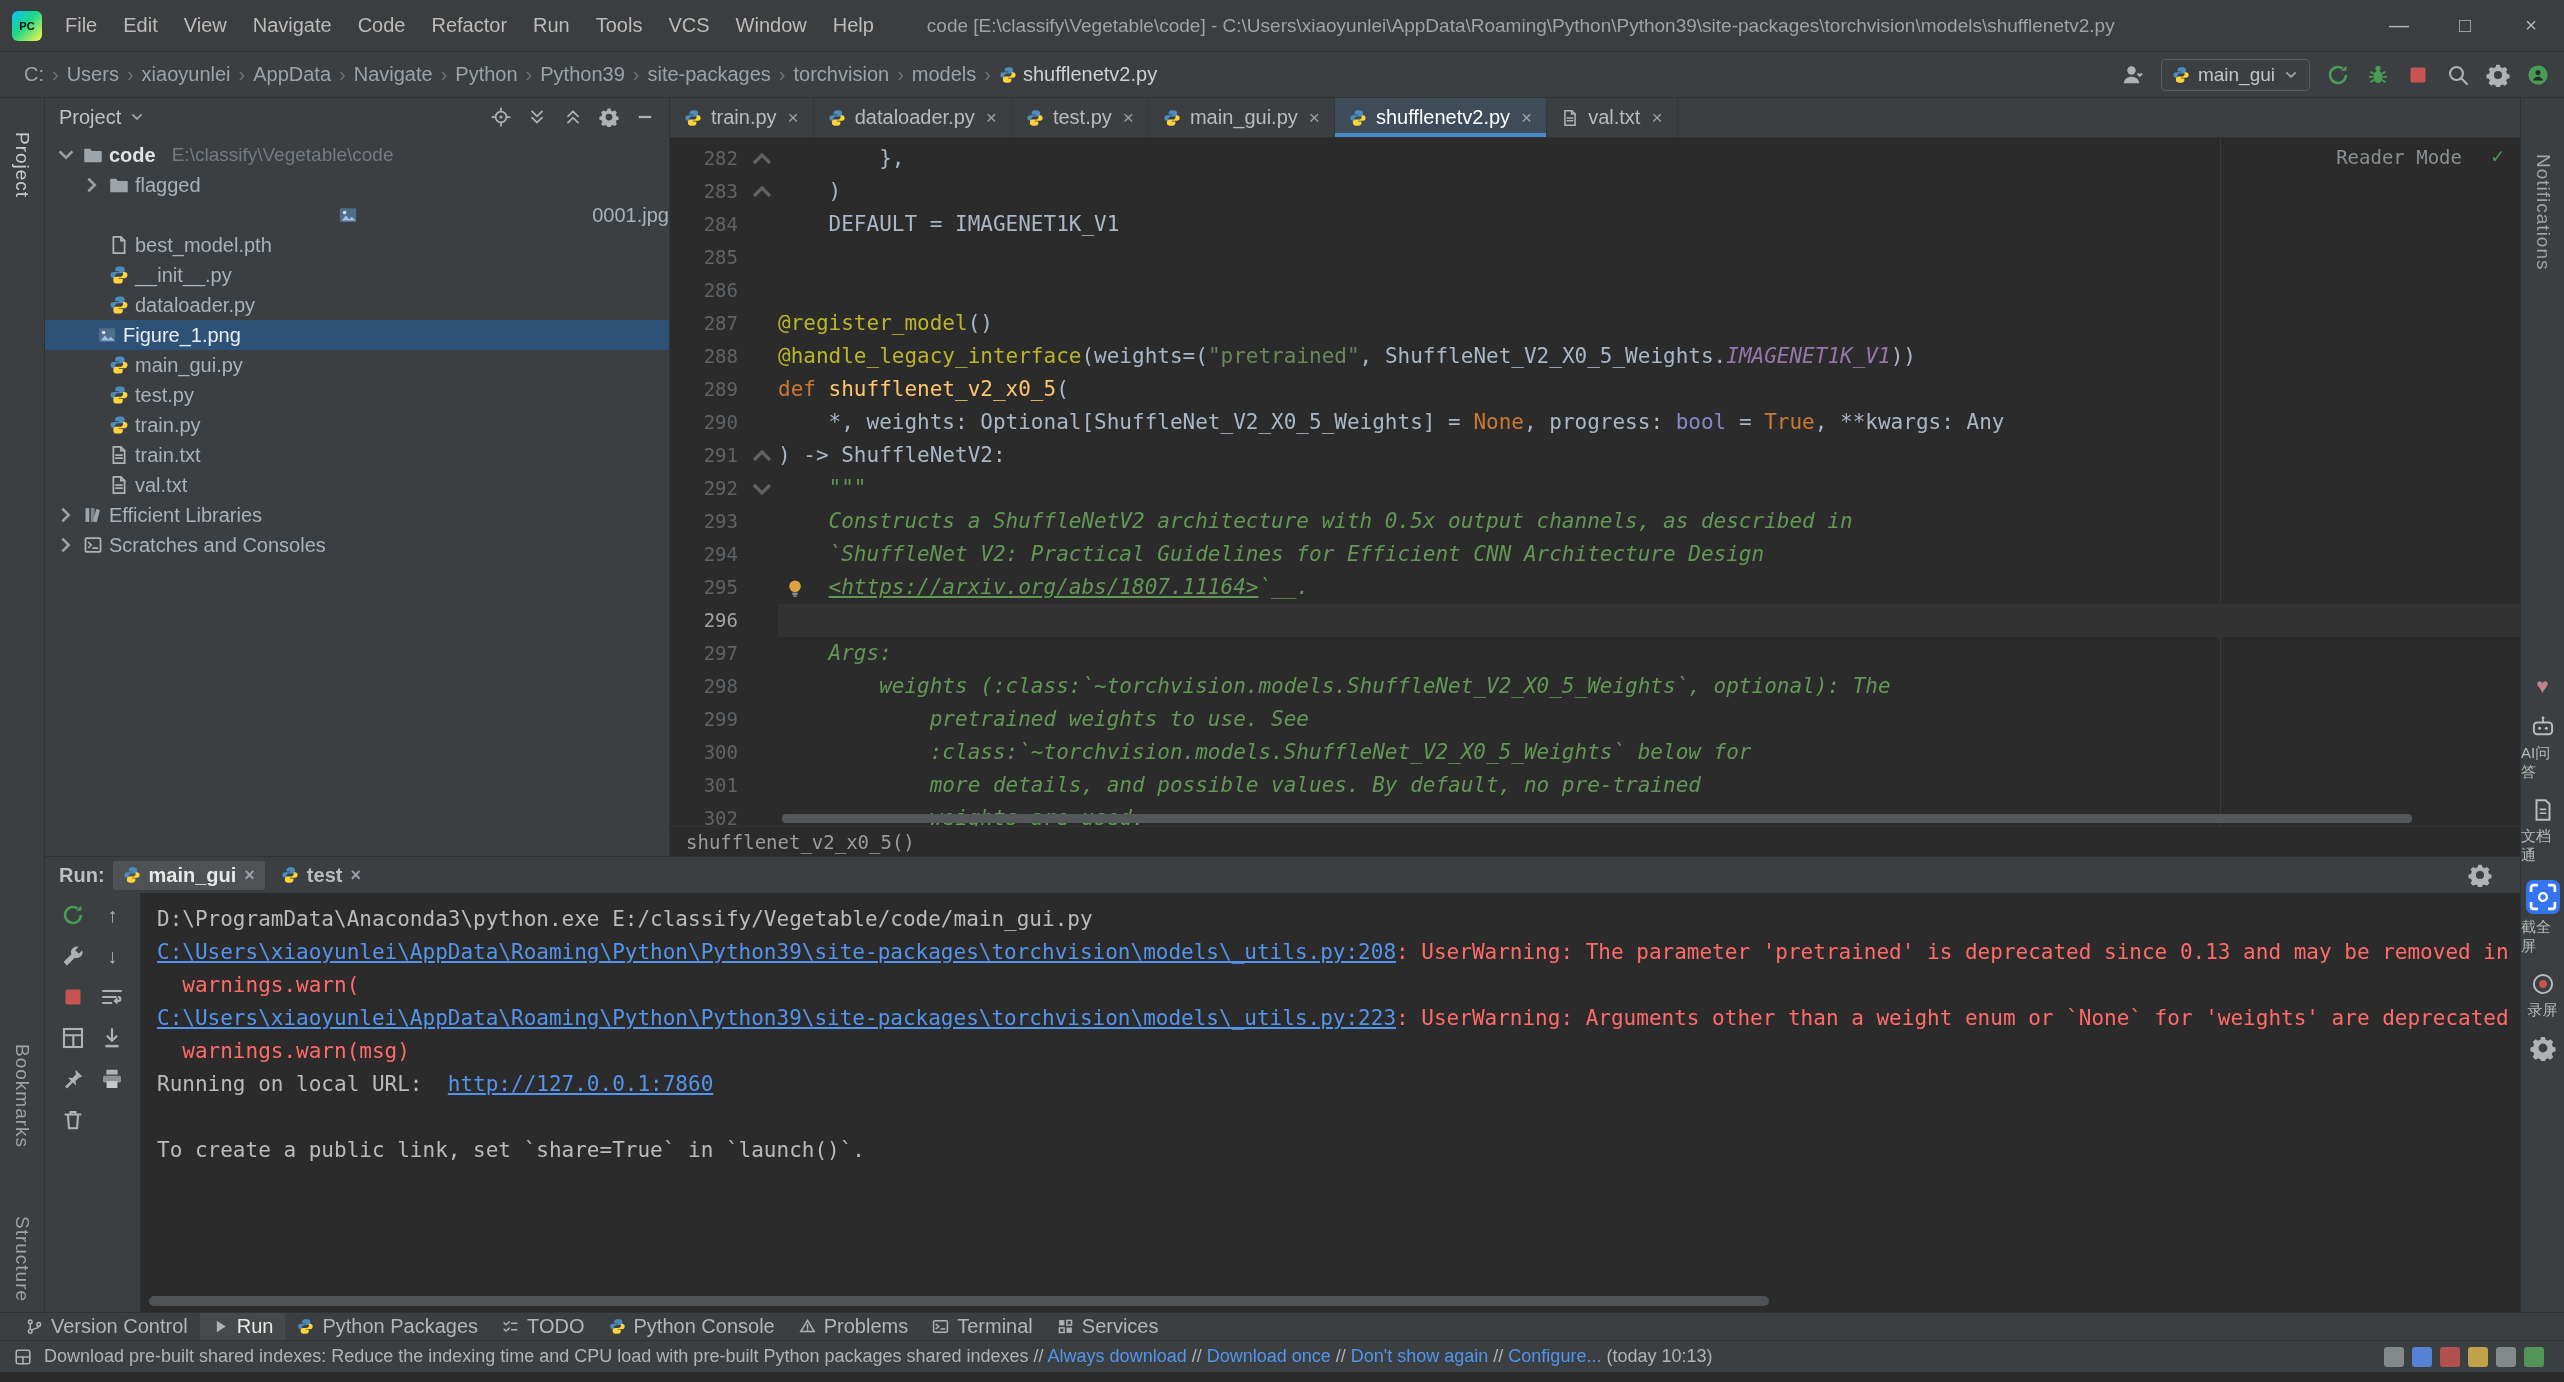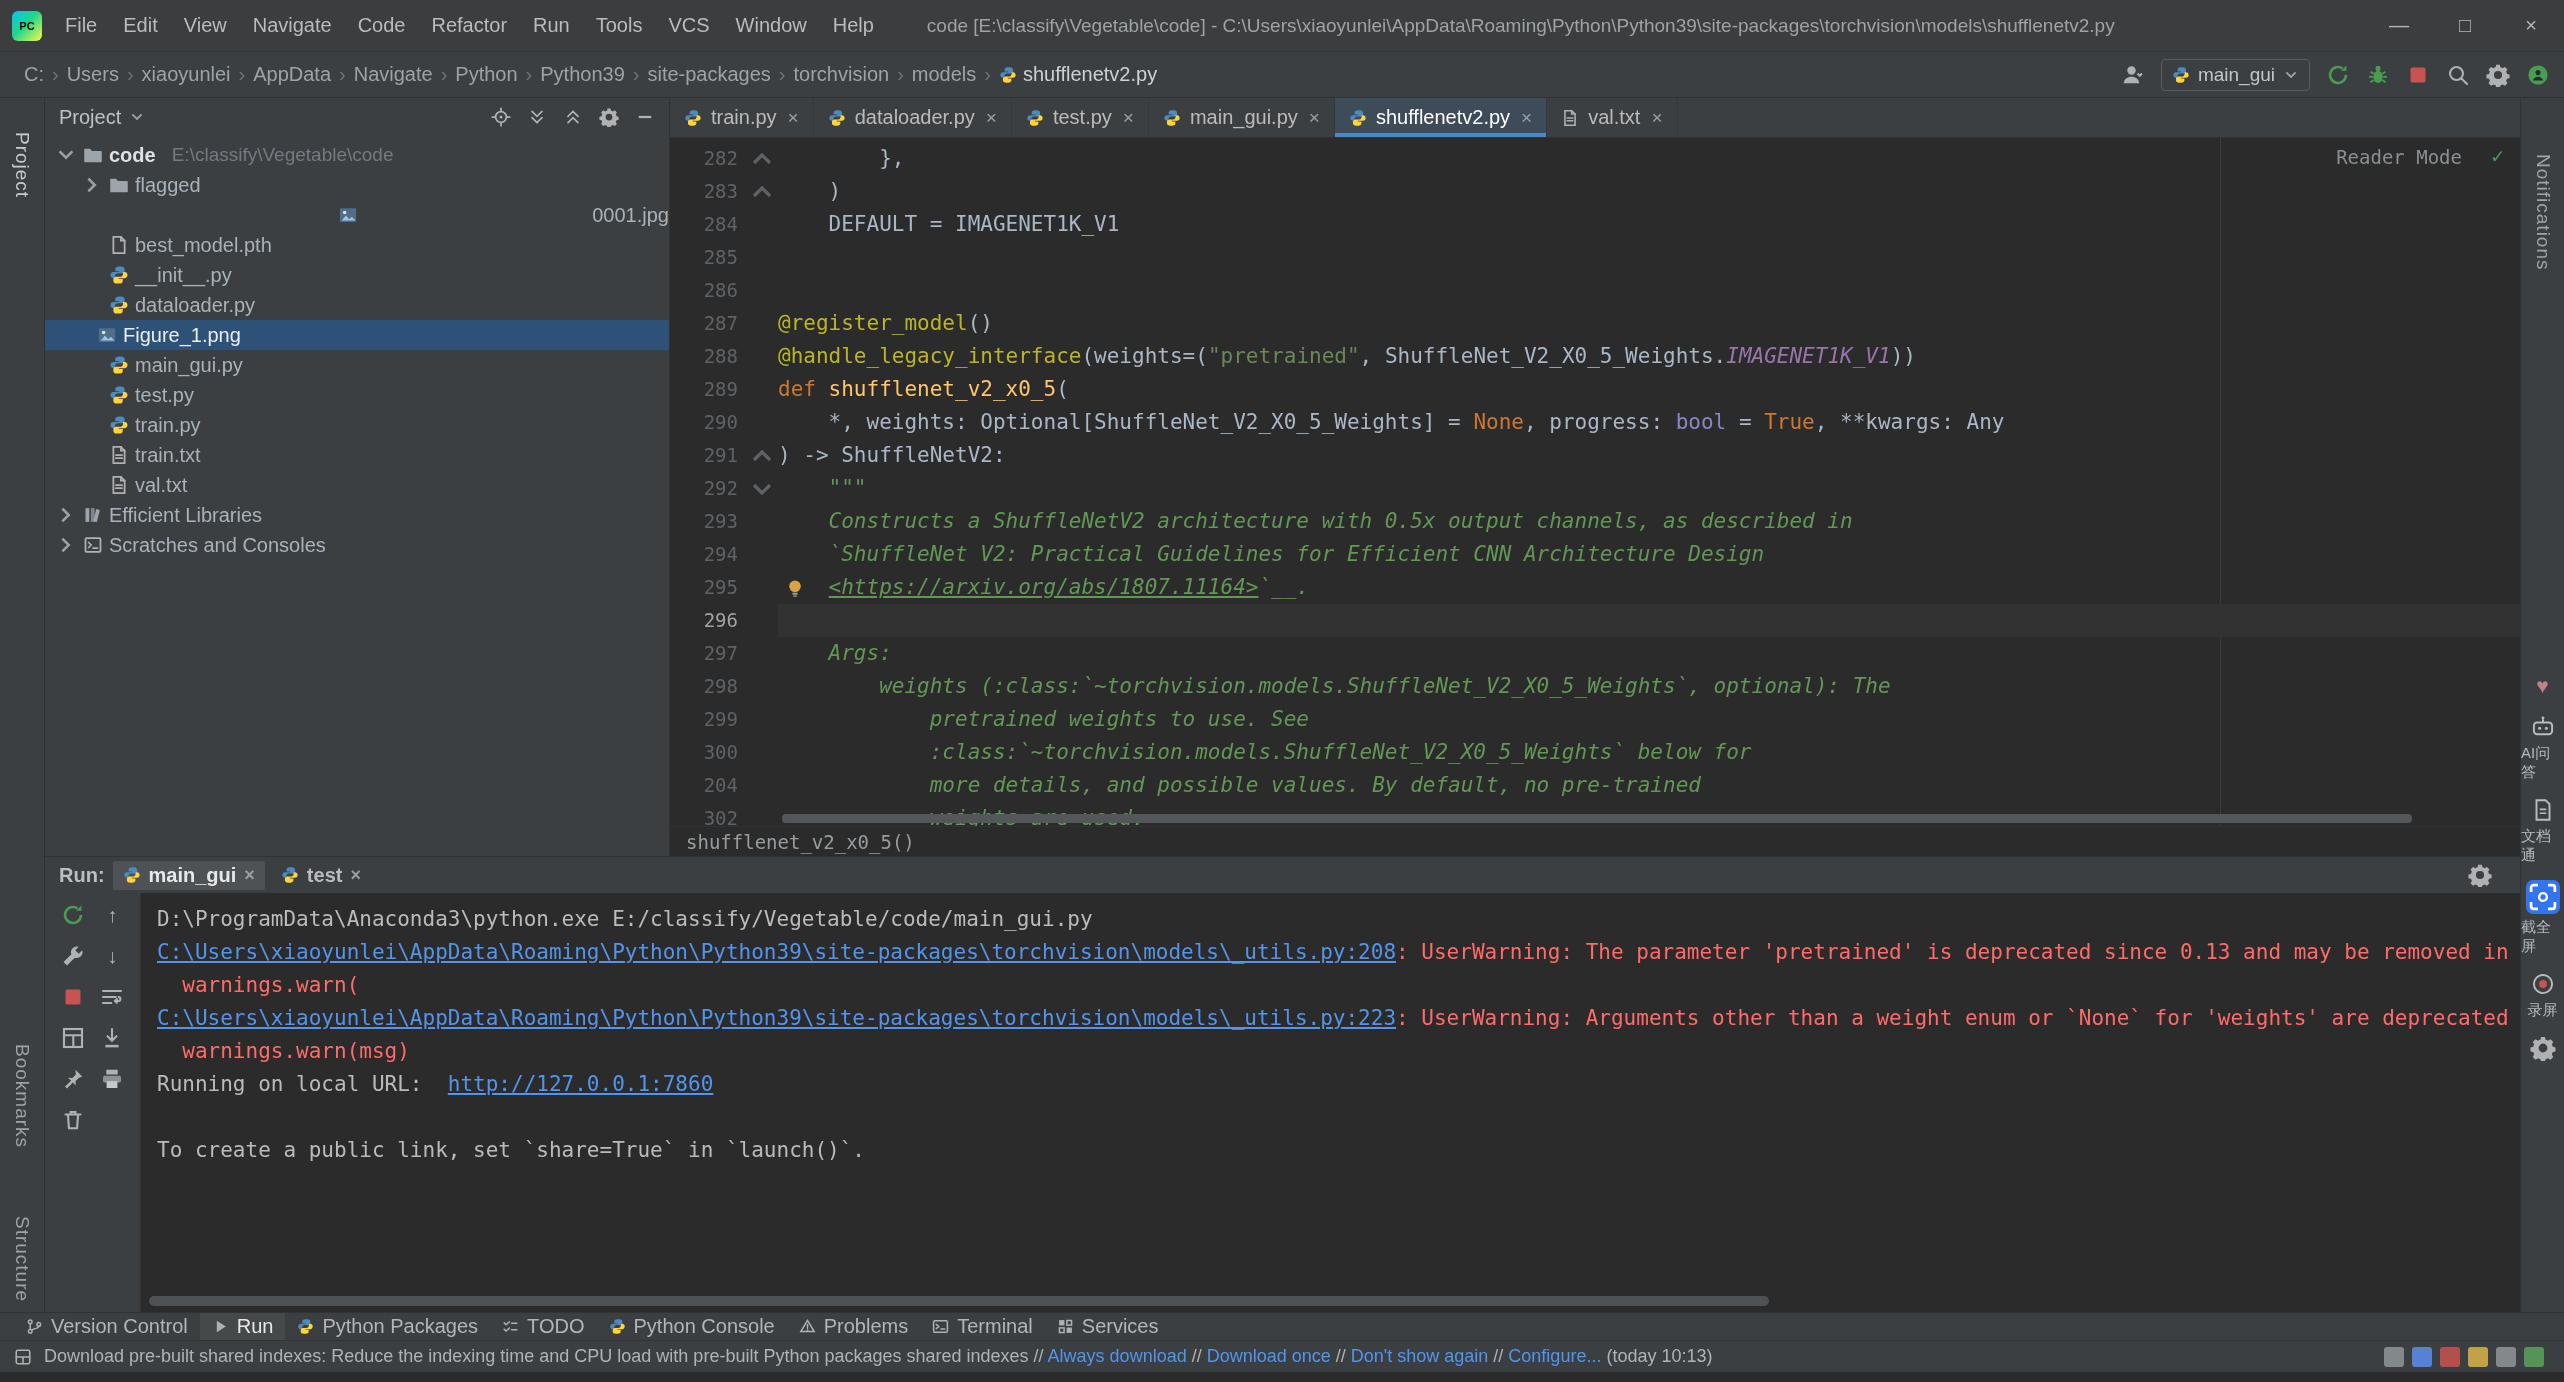--- a/index.html
+++ b/index.html
@@ -641,21 +641,21 @@
                   <span class="lnum">299</span>
                   <span class="fold"></span>
                   <span class="codep"><span class="c-doc">            pretrained weights to use. See</span></span>
                 </div>
                 <div class="ed-line">
                   <span class="lnum">300</span>
                   <span class="fold"></span>
                   <span class="codep"><span class="c-doc">            :class:`~torchvision.models.ShuffleNet_V2_X0_5_Weights` below for</span></span>
                 </div>
                 <div class="ed-line">
-                  <span class="lnum">204</span>
+                  <span class="lnum">301</span>
                   <span class="fold"></span>
                   <span class="codep"><span class="c-doc">            more details, and possible values. By default, no pre-trained</span></span>
                 </div>
                 <div class="ed-line">
                   <span class="lnum">302</span>
                   <span class="fold"></span>
                   <span class="codep"><span class="c-doc">            weights are used.</span></span>
                 </div>
               </div>
             <div class="reader">Reader Mode</div>

